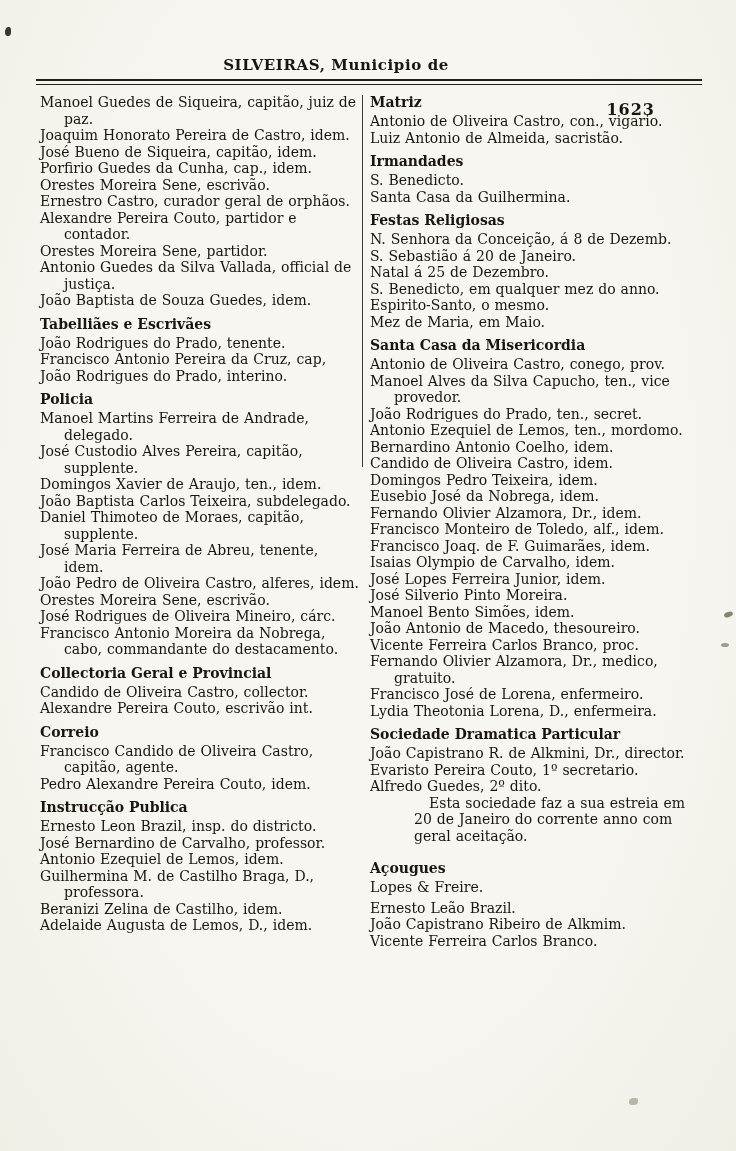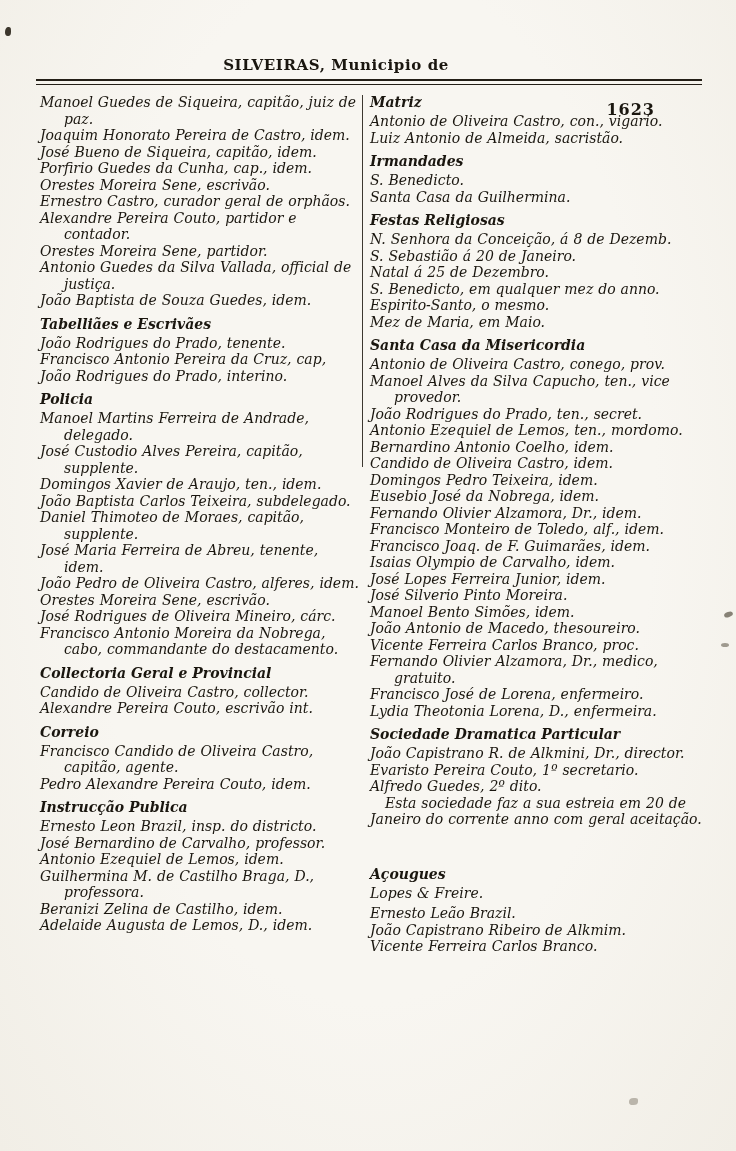--- a/index.html
+++ b/index.html
@@ -54,22 +54,22 @@
 
   .columns {
     position: absolute;
     top: 94px; left: 40px; right: 34px;
     display: flex;
   }
   .column { min-width: 0; }
   .column-left  { width: 320px; flex: none; }
   .column-right { flex: 1; margin-left: 10px; }
 
-  .section { margin: 0 0 4px 0; font-style: italic; }
-  .gap-before { margin-top: 38px; }
+  .section { margin: 0 0 4px 0; }
+  .gap-before { margin-top: 16px; }
 
   .heading {
     margin: 7px 0 2px 0;
     text-align: left;
     font-weight: bold;
     font-size: 14px;
     line-height: 17px;
   }
   .column .section:first-child .heading { margin-top: 0; }
 
@@ -77,20 +77,21 @@
     margin: 0;
     font-size: 14px;
     line-height: 16.5px;
     padding-left: 24px;
     text-indent: -24px;
     word-spacing: 0.5px;
   }
   .entry.para {
     padding-left: 0;
     text-indent: 15px;
+    margin-left: 44px;
   }
 
   .artifact { position: absolute; }
   .a1 { left: 5px;  top: 27px;  width: 6px; height: 9px; background: #3c362c; border-radius: 60% 40% 50% 50%; }
   .a2 { right: 3px; top: 612px; width: 9px; height: 5px; background: #6b6558; border-radius: 50%; transform: rotate(-18deg); opacity: .8; }
   .a3 { right: 7px; top: 643px; width: 8px; height: 4px; background: #7a7366; border-radius: 50%; opacity: .7; }
   .a4 { right: 98px; bottom: 46px; width: 9px; height: 7px; background: #8a8376; border-radius: 50% 30% 50% 40%; opacity: .55; }
 </style>
 </head>
 <body>

